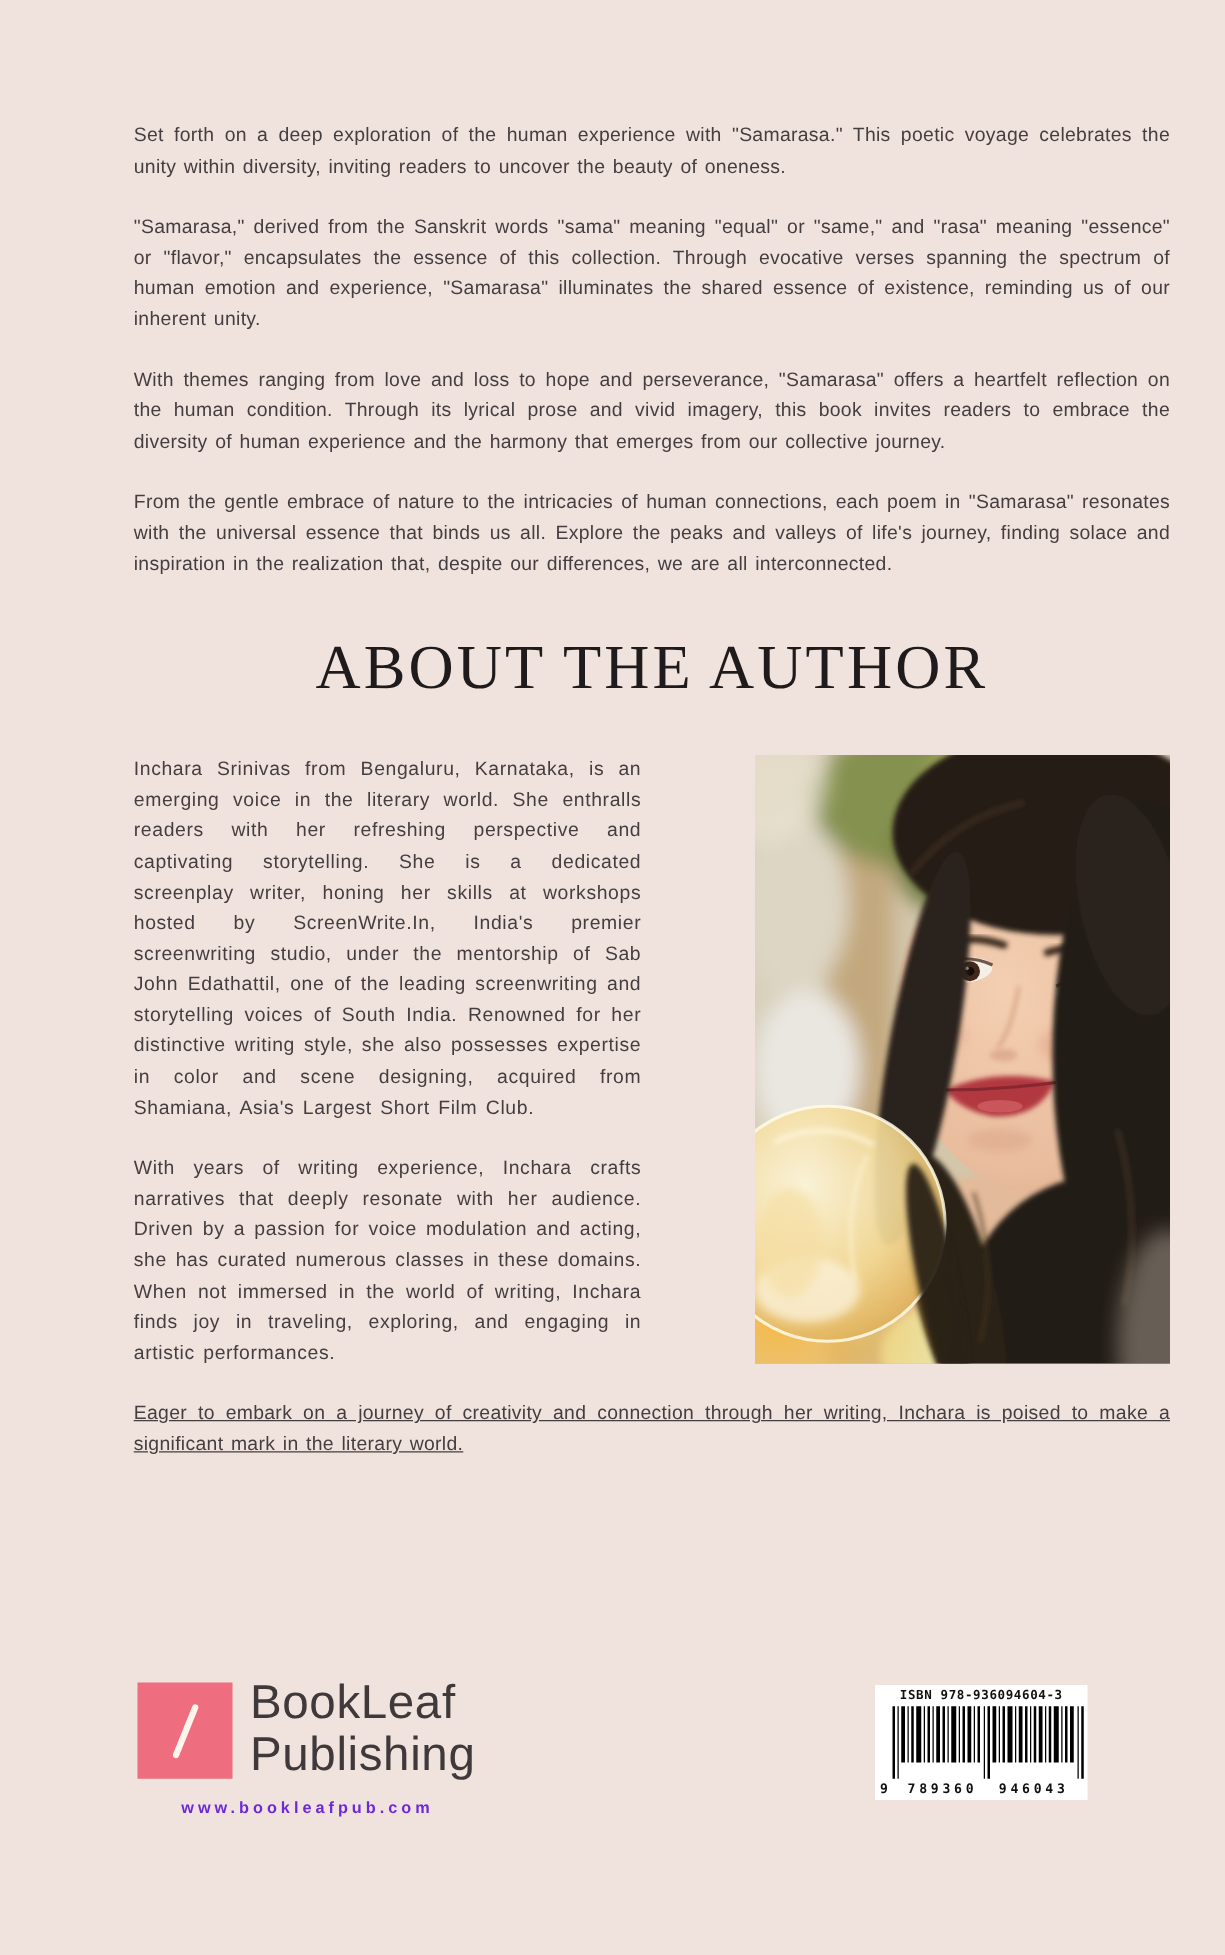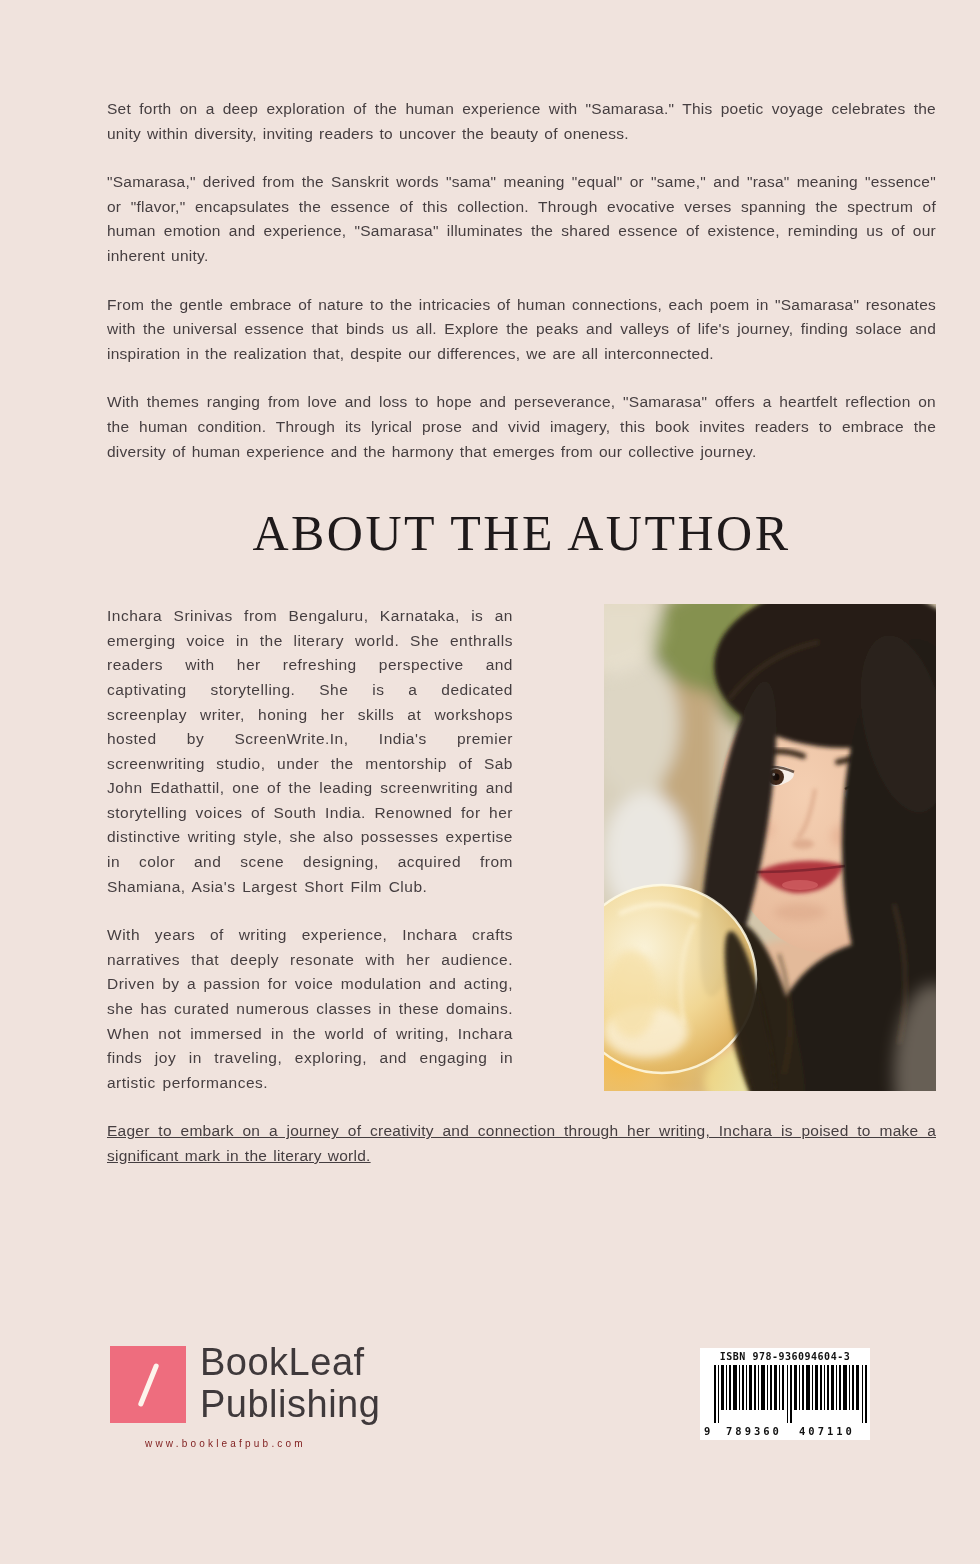--- a/index.html
+++ b/index.html
@@ -73,23 +73,23 @@
     transform:rotate(22deg);
   }
   .logo-text{
     position:absolute;left:200px;top:1341px;
     font-size:38px;line-height:42px;
     color:var(--logo-ink);
     letter-spacing:0.5px;
   }
   .website{
     position:absolute;left:145px;top:1438px;
-    font-size:10px;font-weight:normal;
+    font-size:13px;font-weight:bold;
     letter-spacing:3.2px;
-    color:#7f1d1d;
+    color:#6d28d9;
   }
   .barcode-box{
     position:absolute;left:700px;top:1348px;
     width:170px;height:92px;
     background:#ffffff;
     overflow:hidden;
   }
   .barcode-box .isbn-line{
     position:absolute;top:3px;left:0;right:0;
     text-align:center;
@@ -113,22 +113,22 @@
 </head>
 <body>
 
 <div class="page">
 
   <div class="content">
 
     <section>
       <p class="body-par">Set forth on a deep exploration of the human experience with "Samarasa." This poetic voyage celebrates the unity within diversity, inviting readers to uncover the beauty of oneness.</p>
       <p class="body-par">"Samarasa," derived from the Sanskrit words "sama" meaning "equal" or "same," and "rasa" meaning "essence" or "flavor," encapsulates the essence of this collection. Through evocative verses spanning the spectrum of human emotion and experience, "Samarasa" illuminates the shared essence of existence, reminding us of our inherent unity.</p>
+      <p class="body-par">With themes ranging from love and loss to hope and perseverance, "Samarasa" offers a heartfelt reflection on the human condition. Through its lyrical prose and vivid imagery, this book invites readers to embrace the diversity of human experience and the harmony that emerges from our collective journey.</p>
       <p class="body-par">From the gentle embrace of nature to the intricacies of human connections, each poem in "Samarasa" resonates with the universal essence that binds us all. Explore the peaks and valleys of life's journey, finding solace and inspiration in the realization that, despite our differences, we are all interconnected.</p>
-      <p class="body-par">With themes ranging from love and loss to hope and perseverance, "Samarasa" offers a heartfelt reflection on the human condition. Through its lyrical prose and vivid imagery, this book invites readers to embrace the diversity of human experience and the harmony that emerges from our collective journey.</p>
     </section>
 
     <h1 class="about-heading">ABOUT THE AUTHOR</h1>
 
     <div class="bio-row">
       <div class="bio-col">
         <p class="body-par">Inchara Srinivas from Bengaluru, Karnataka, is an emerging voice in the literary world. She enthralls readers with her refreshing perspective and captivating storytelling. She is a dedicated screenplay writer, honing her skills at workshops hosted by ScreenWrite.In, India's premier screenwriting studio, under the mentorship of Sab John Edathattil, one of the leading screenwriting and storytelling voices of South India. Renowned for her distinctive writing style, she also possesses expertise in color and scene designing, acquired from Shamiana, Asia's Largest Short Film Club.</p>
         <p class="body-par">With years of writing experience, Inchara crafts narratives that deeply resonate with her audience. Driven by a passion for voice modulation and acting, she has curated numerous classes in these domains. When not immersed in the world of writing, Inchara finds joy in traveling, exploring, and engaging in artistic performances.</p>
       </div>
 
@@ -293,16 +293,16 @@
         <rect x="143" y="17" width="4" height="45"></rect>
         <rect x="149" y="17" width="1" height="45"></rect>
         <rect x="152" y="17" width="2" height="45"></rect>
         <rect x="156" y="17" width="3" height="45"></rect>
         <rect x="162" y="17" width="1" height="58"></rect>
         <rect x="165" y="17" width="2" height="58"></rect>
       </g>
     </svg>
     <span class="bc-digit d-left">9</span>
     <span class="bc-digit d-g1">789360</span>
-    <span class="bc-digit d-g2">407110</span>
+    <span class="bc-digit d-g2">946043</span>
   </div>
 
 </div>
 
 </body></html>

